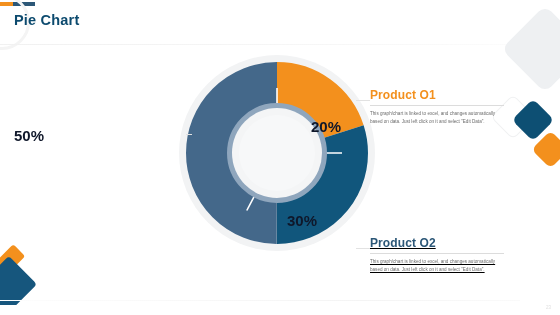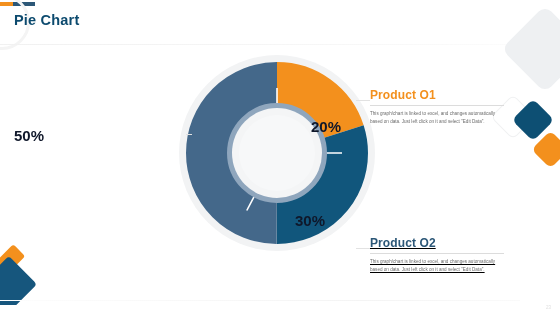--- a/index.html
+++ b/index.html
@@ -78,21 +78,21 @@
     border-radius:50%;background:#f4f5f6;
   }
   .inner-hole::after{
     content:"";position:absolute;left:7px;top:7px;width:76px;height:76px;
     border-radius:50%;background:#f7f8f9;
   }
 
   .pct{position:absolute;font-weight:bold;color:#0f172a;font-size:15px;}
   .pct-50{left:14px;top:127px;}
   .pct-20{left:311px;top:118px;}
-  .pct-30{left:295px;top:212px;}
+  .pct-30{left:287px;top:212px;}
 
   
   .callout{position:absolute;}
   .callout h3{
     margin:0 0 3px 0;font-size:12px;font-weight:bold;letter-spacing:.1px;
   }
   .callout .rule{height:1px;background:#dcdcdc;margin-bottom:4px;}
   .callout p{
     margin:0;font-size:4.6px;line-height:1.85;color:#6d6d6d;
   }

